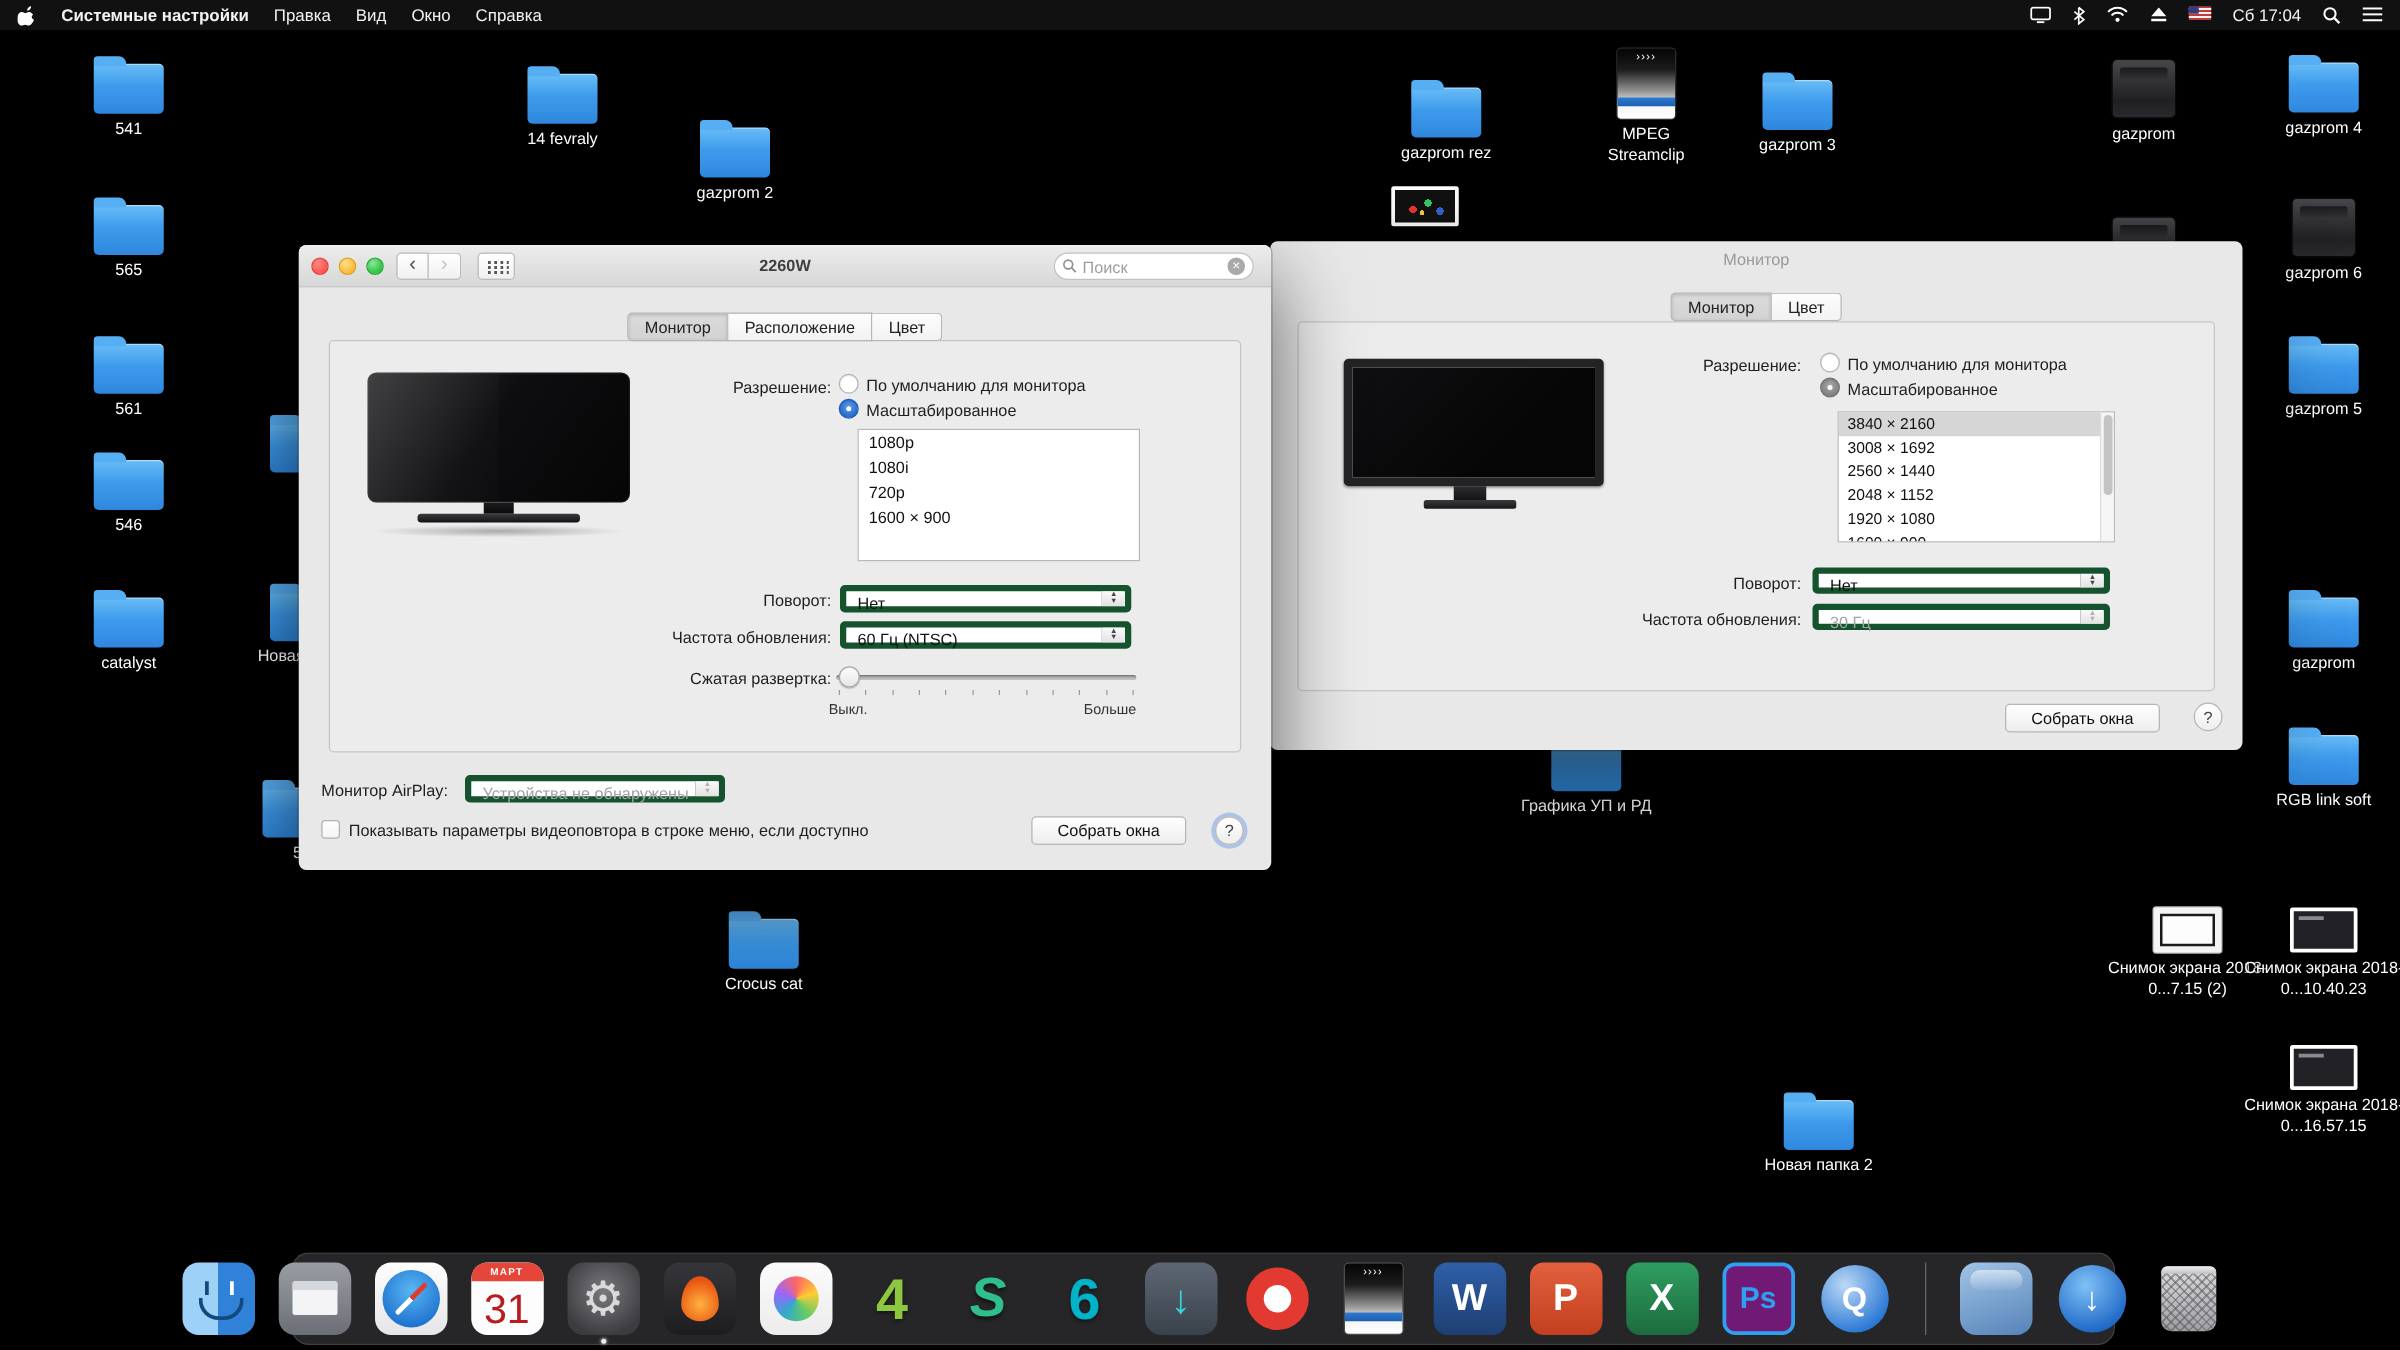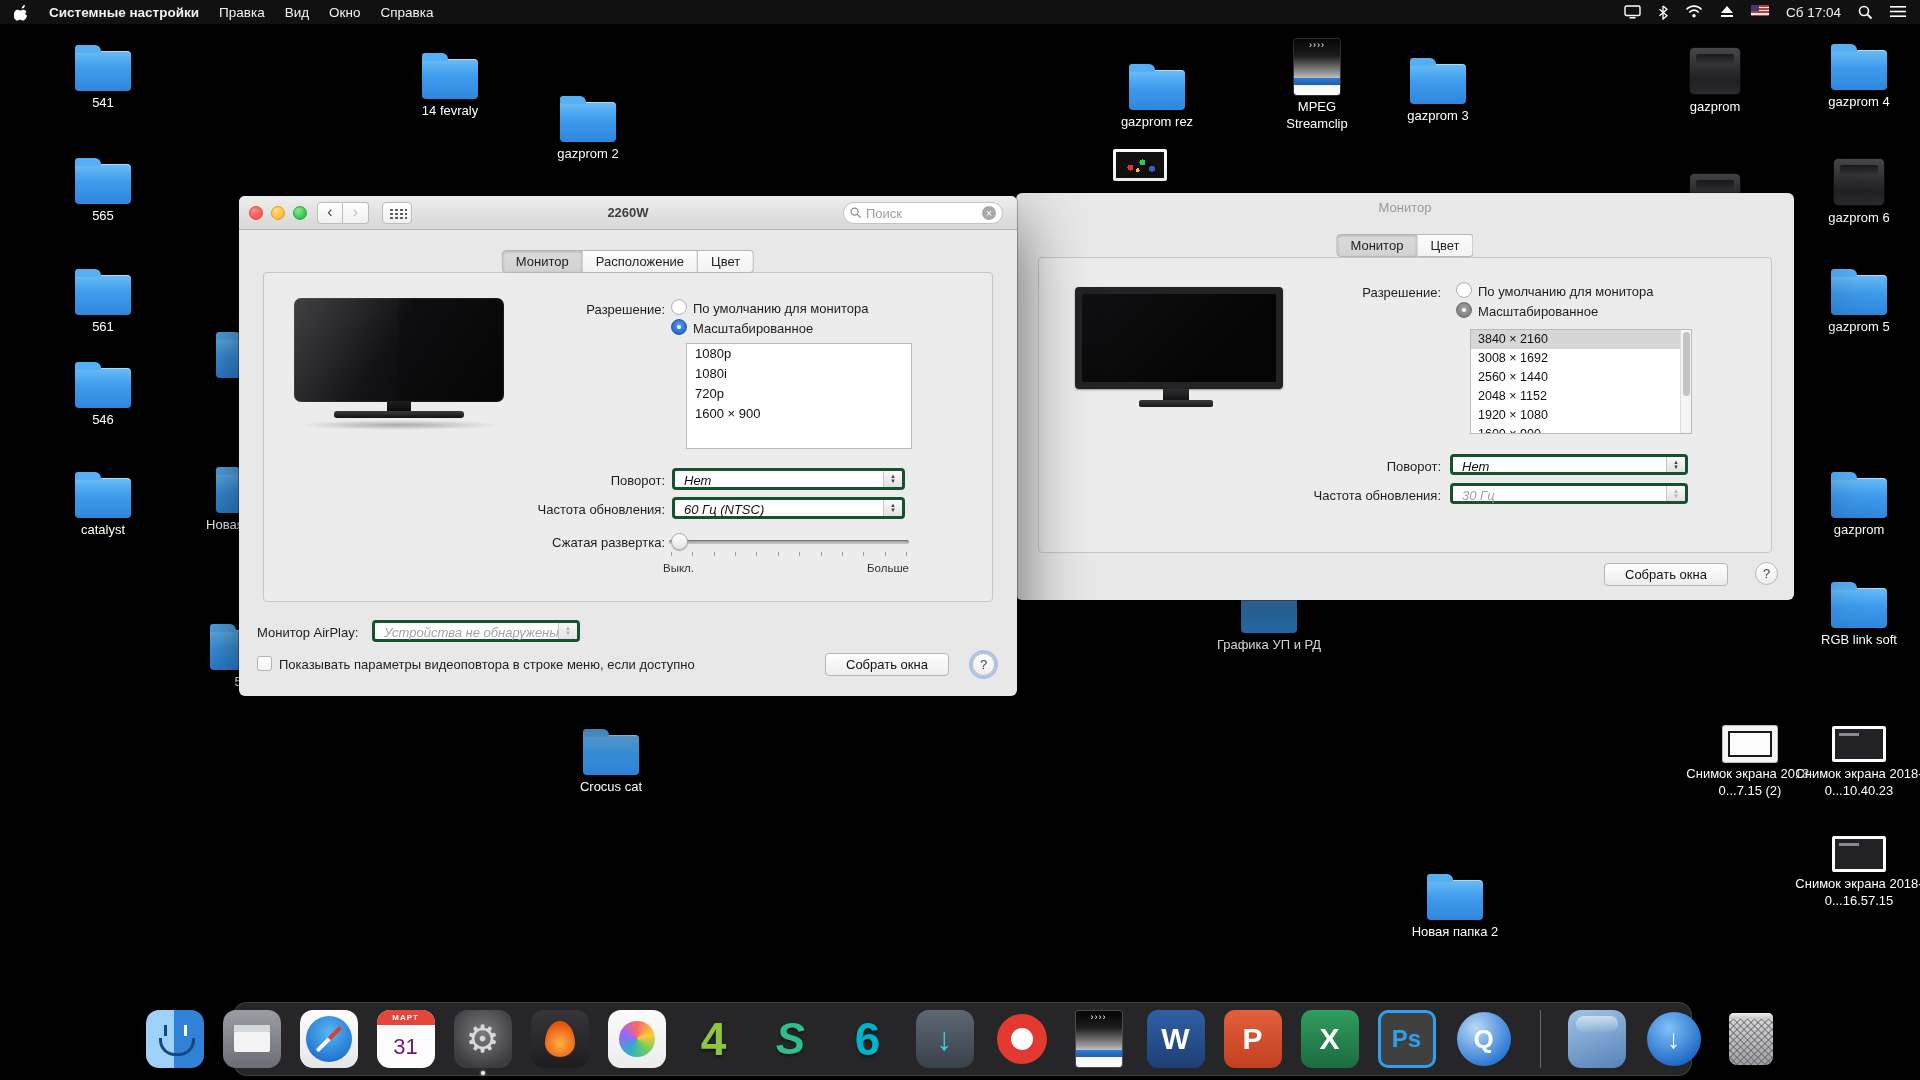--- a/index.html
+++ b/index.html
@@ -134,22 +134,22 @@
 
   .listbox { position:absolute; background:#fff; border:1px solid #b9b9b9; overflow:hidden; }
   #w1-list { left:447px; top:147px; width:226px; height:106px; }
   #w2-list { left:454px; top:136px; width:222px; height:105px; }
   .lrow { height:20px; line-height:20px; padding-left:8px; font-size:13px; color:#111; }
   #w2-list .lrow { height:19px; line-height:19px; padding-left:7px; font-size:12.5px; }
   .lrow.sel { background:#d6d6d6; }
   .sbar { position:absolute; right:0; top:0; bottom:0; width:11px; background:#f5f5f5; border-left:1px solid #ddd; }
   .sbar .thumb { position:absolute; left:1.5px; top:2px; width:7px; height:64px; border-radius:4px; background:#c3c3c3; }
 
-  .popup { position:absolute; height:22px; background:#fff; border:3px solid #14532d; border-radius:4px;
-           font-size:13px; color:#111; line-height:20px; padding-left:9px; white-space:nowrap;font-style:italic; }
+  .popup { position:absolute; height:22px; background:#fff; border:5px solid #14532d; border-radius:4px;
+           font-size:13px; color:#111; line-height:20px; padding-left:9px; white-space:nowrap; }
   .popup .arr { position:absolute; right:0; top:0; bottom:0; width:19px; border-left:1px solid #c6c6c6;
                 border-radius:0 3px 3px 0; background:linear-gradient(#fafafa,#e2e2e2);
                 display:flex; flex-direction:column; align-items:center; justify-content:center;
                 font-size:6px; color:#444; line-height:5px; }
   .popup .arr::before { content:"\25B2"; }
   .popup .arr::after { content:"\25BC"; }
   .popup.disabled { color:#a3a3a3; }
   .popup.disabled .arr { color:#b0b0b0; }
 
   .slider { position:absolute; left:430px; top:334px; width:240px; height:32px; }
@@ -191,38 +191,38 @@
   .di-safari { background:linear-gradient(#fdfdfd,#e6e6e9); }
   .di-safari::before { content:""; position:absolute; top:6px; left:6px; right:6px; bottom:6px; border-radius:50%;
                        background:radial-gradient(circle at 50% 35%, #59b6f2, #1e72cf 78%); }
   .di-safari::after { content:""; position:absolute; left:50%; top:50%; width:4px; height:34px; border-radius:2px;
                       background:linear-gradient(#e23b2e 0 50%, #fff 50% 100%);
                       transform:translate(-50%,-50%) rotate(45deg); }
   .di-cal { background:#fdfdfd; overflow:hidden; flex-direction:column; }
   .cal-top { position:absolute; top:0; left:0; right:0; height:15px; background:#e6453a; color:#fff;
              font-size:8px; text-align:center; line-height:15px; letter-spacing:1px; font-weight:bold; }
   .cal-day { position:absolute; top:15px; left:0; right:0; bottom:0; display:flex; align-items:center;
-             justify-content:center; font-size:22px; color:#701a75; }
+             justify-content:center; font-size:33px; color:#b91c1c; }
   .di-prefs { background:radial-gradient(circle at 50% 40%, #7a7a7e, #3c3c40 78%); color:#d9d9db; font-size:38px; }
   .di-orange { background:linear-gradient(#36363a,#1d1d20); }
   .di-orange::after { content:""; position:absolute; left:14px; top:11px; width:30px; height:36px;
         border-radius:50% 50% 50% 50%/62% 62% 38% 38%;
         background:radial-gradient(circle at 50% 62%, #ffb23e, #e85412 72%); }
   .di-photos { background:linear-gradient(#fbfbfb,#ececec); }
   .di-photos::after { content:""; width:36px; height:36px; border-radius:50%;
         background:conic-gradient(#f66,#fc3,#6c6,#3ac,#96f,#f66); }
   .di-glyph-green4 { color:#8dc63f; font-size:46px; text-shadow:0 2px 3px rgba(0,0,0,.5); }
   .di-glyph-greens { color:#2fbf8c; font-size:44px; font-style:italic; text-shadow:0 2px 3px rgba(0,0,0,.5); }
   .di-glyph-teal6 { color:#00b3c8; font-size:46px; text-shadow:0 2px 3px rgba(0,0,0,.5); }
   .di-downloader { background:linear-gradient(#5d6773,#39414b); color:#35d3e0; font-size:32px; }
   .di-redcircle > .ring { width:50px; height:50px; border-radius:50%; background:#fff; border:14px solid #e23a30; }
   .di-word { background:linear-gradient(#2f5fa8,#1e3f73); color:#fff; font-size:30px; border-radius:11px; }
   .di-ppt { background:linear-gradient(#e2603d,#c2401f); color:#fff; font-size:30px; border-radius:11px; }
   .di-excel { background:linear-gradient(#2f9e5f,#1d6b3e); color:#fff; font-size:30px; border-radius:11px; }
-  .di-ps { background:#404040; border:3px solid #2f9ff0; color:#2f9ff0; font-size:24px; border-radius:10px; }
+  .di-ps { background:#701a75; border:3px solid #2f9ff0; color:#2f9ff0; font-size:24px; border-radius:10px; }
   .di-qt > .circ, .di-downloads > .circ { width:54px; height:54px; border-radius:50%; display:flex;
         align-items:center; justify-content:center; color:#fff; font-size:26px; font-weight:bold; }
   .di-qt > .circ { background:radial-gradient(circle at 35% 30%, #bcd9f5, #2a78d4 75%); }
   .di-downloads > .circ { background:radial-gradient(circle at 40% 30%, #7fc1f7, #1c66c4 78%); }
   .dsep { width:1px; height:58px; background:rgba(255,255,255,.3); margin:0 8px; flex:0 0 auto; }
   .di-apps { background:linear-gradient(160deg, rgba(168,205,240,.95), rgba(90,140,200,.9)); }
   .di-apps::after { content:""; position:absolute; left:8px; top:6px; width:42px; height:16px; border-radius:10px;
                     background:linear-gradient(rgba(255,255,255,.55), rgba(255,255,255,.05)); }
   .di-trash > .basket { width:44px; height:52px; border-radius:5px 5px 8px 8px; position:relative; overflow:hidden;
         background:linear-gradient(#dcdcde,#9fa0a4); }

